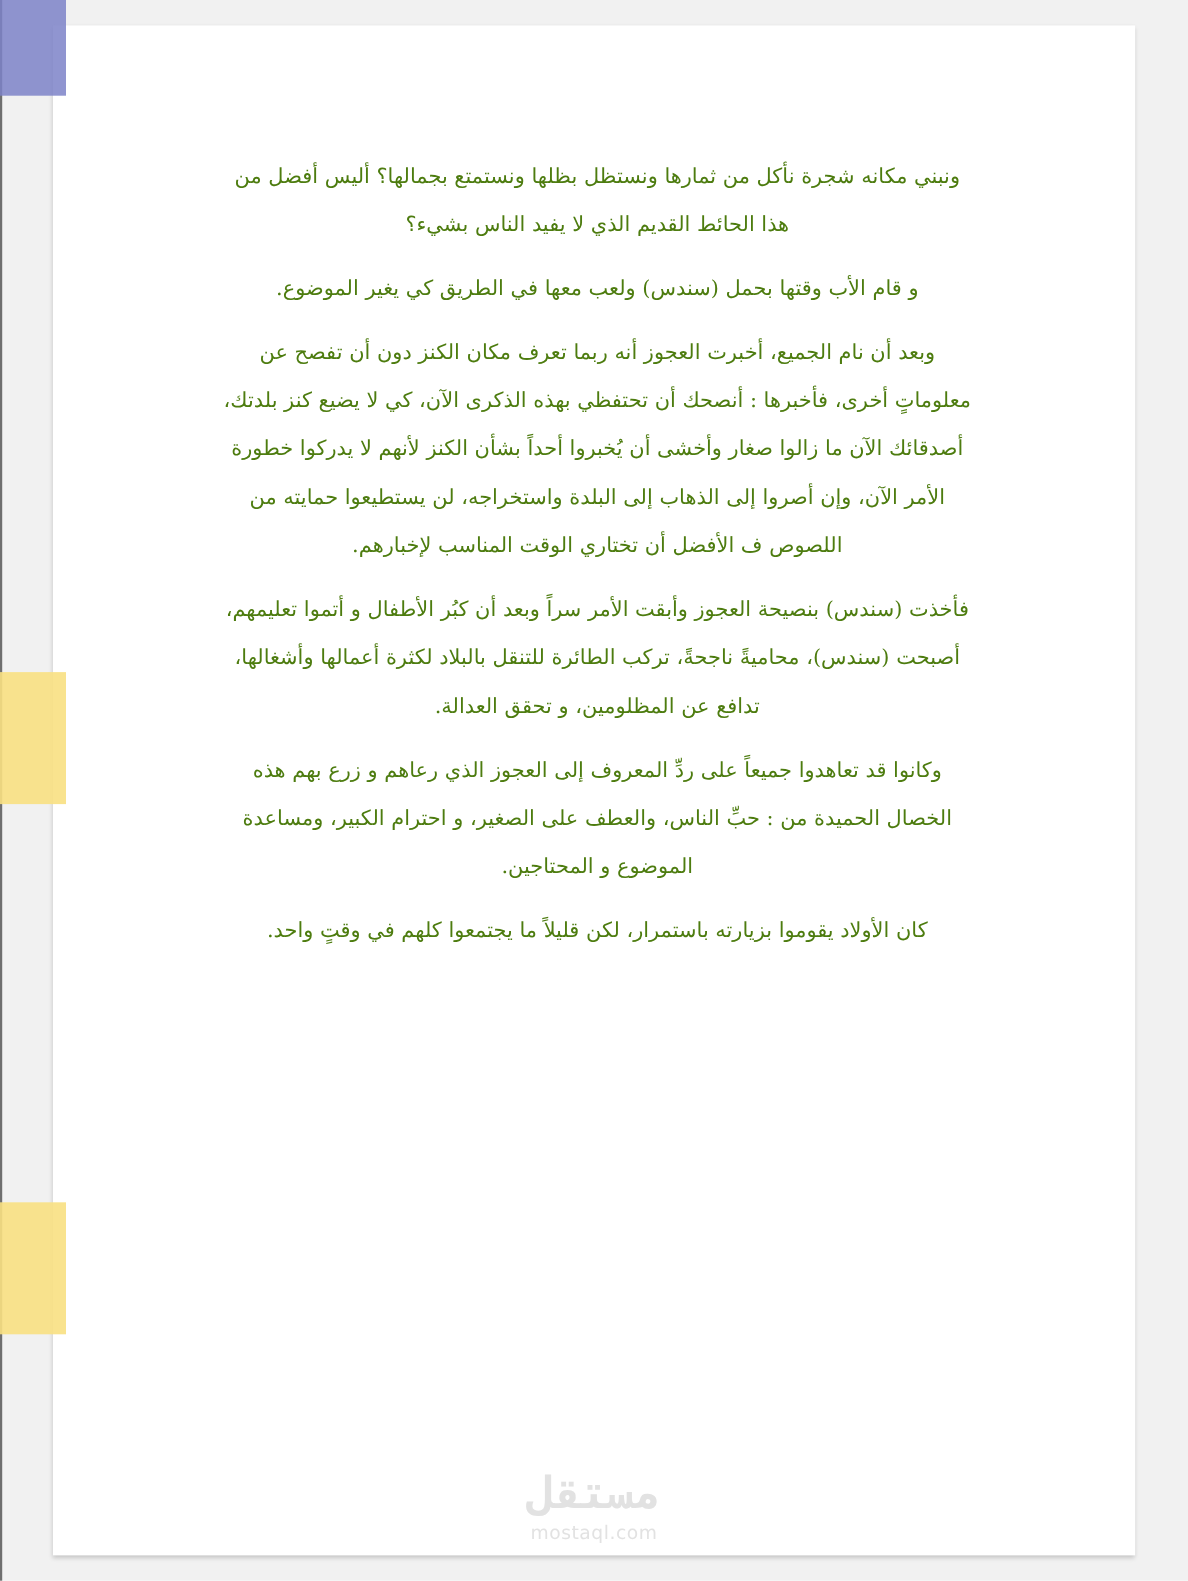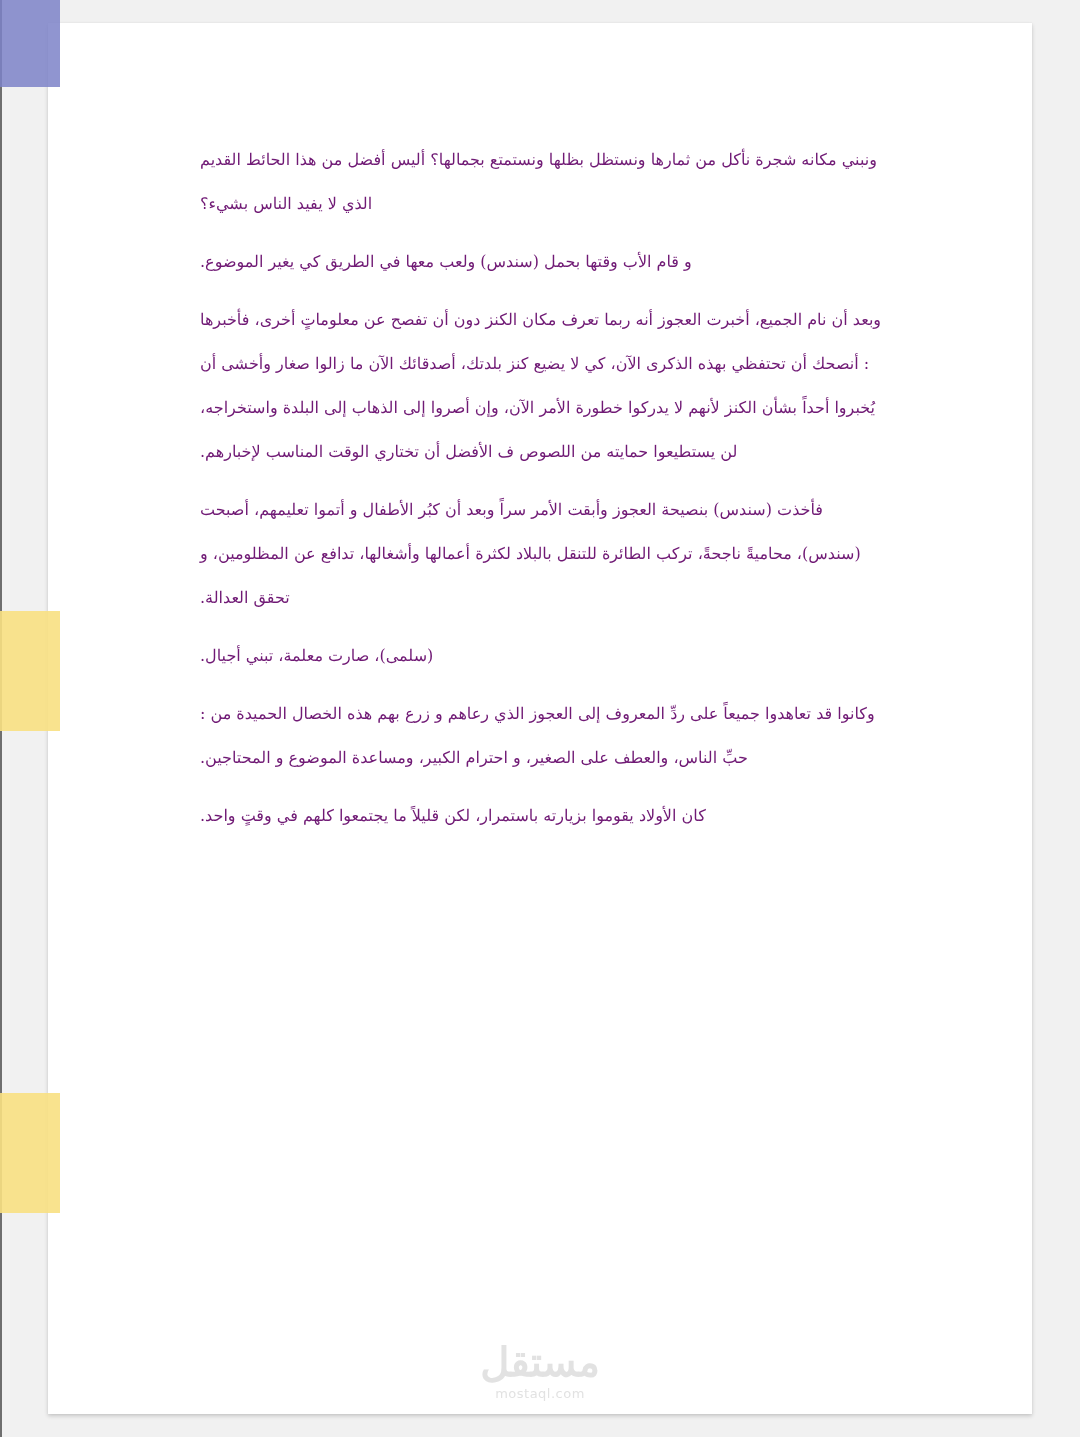--- a/index.html
+++ b/index.html
@@ -21,56 +21,55 @@
     .tab {
       position: absolute; left: 0; width: 60px;
       z-index: 3;
     }
     .tab.blue { top: 0; height: 87px; background: rgba(125,131,200,0.85); }
     .tab.yellow1 { top: 611px; height: 120px; background: rgba(248,224,130,0.9); }
     .tab.yellow2 { top: 1093px; height: 120px; background: rgba(248,224,130,0.9); }
 
     .content {
       position: absolute; left: 200px; top: 138px; width: 686px;
-      direction: rtl; text-align: left;
-      color: #701a75;
-      font-size: 16px;
+      direction: rtl; text-align: center;
+      color: #4d7c0f;
+      font-size: 19px;
       line-height: 44px;
     }
     .para { margin: 0 0 14px 0; }
     .watermark {
       position: absolute; left: 470px; top: 1340px; width: 140px;
       text-align: center; color: #e2e2e2; direction: ltr;
     }
     .wm-ar {
-      font-family: Liberation Sans, sans-serif; font-weight: bold; font-size: 40px;
+      font-family: Liberation Mono, monospace; font-weight: bold; font-size: 40px;
       line-height: 44px; direction: rtl; text-align: center;
     }
     .wm-en {
-      font-family: "DejaVu Sans", sans-serif; font-size: 13px; line-height: 20px;
+      font-family: "DejaVu Sans", sans-serif; font-size: 17px; line-height: 20px;
       letter-spacing: 0.5px;
       text-align: center;
     }
   </style>
 </head>
 <body>
 
 <div class="left-edge"></div>
 <div class="tab blue"></div>
 <div class="tab yellow1"></div>
 <div class="tab yellow2"></div>
 
 <div class="page"></div>
 
 <div class="content">
   <p class="para">ونبني مكانه شجرة نأكل من ثمارها ونستظل بظلها ونستمتع بجمالها؟ أليس أفضل من هذا الحائط القديم الذي لا يفيد الناس بشيء؟</p>
   <p class="para">و قام الأب وقتها بحمل (سندس)  ولعب معها في الطريق كي يغير الموضوع.</p>
   <p class="para">وبعد أن نام الجميع، أخبرت العجوز أنه ربما تعرف مكان الكنز دون أن تفصح عن معلوماتٍ أخرى، فأخبرها : أنصحك أن تحتفظي بهذه الذكرى الآن، كي لا يضيع كنز بلدتك، أصدقائك الآن ما زالوا صغار وأخشى أن يُخبروا أحداً بشأن الكنز لأنهم لا يدركوا خطورة الأمر الآن، وإن أصروا إلى الذهاب إلى البلدة واستخراجه، لن يستطيعوا حمايته من اللصوص ف الأفضل أن تختاري الوقت المناسب لإخبارهم.</p>
   <p class="para">فأخذت (سندس) بنصيحة العجوز وأبقت الأمر سراً وبعد أن كبُر الأطفال و أتموا تعليمهم، أصبحت (سندس)، محاميةً ناجحةً، تركب الطائرة للتنقل بالبلاد لكثرة أعمالها وأشغالها، تدافع عن المظلومين، و تحقق العدالة.</p>
-  <p class="para">(سلمى)، صارت معلمة، تبني أجيال.</p>
   <p class="para">وكانوا قد تعاهدوا جميعاً على ردِّ المعروف إلى العجوز الذي رعاهم و زرع بهم هذه الخصال الحميدة من : حبِّ الناس، والعطف على الصغير، و احترام الكبير، ومساعدة الموضوع و المحتاجين.</p>
   <p class="para">كان الأولاد يقوموا بزيارته باستمرار، لكن قليلاً ما يجتمعوا كلهم في وقتٍ واحد.</p>
 </div>
 
 <div class="watermark">
   <div class="wm-ar">مستقل</div>
   <div class="wm-en">mostaql.com</div>
 </div>
 
 </body></html>

